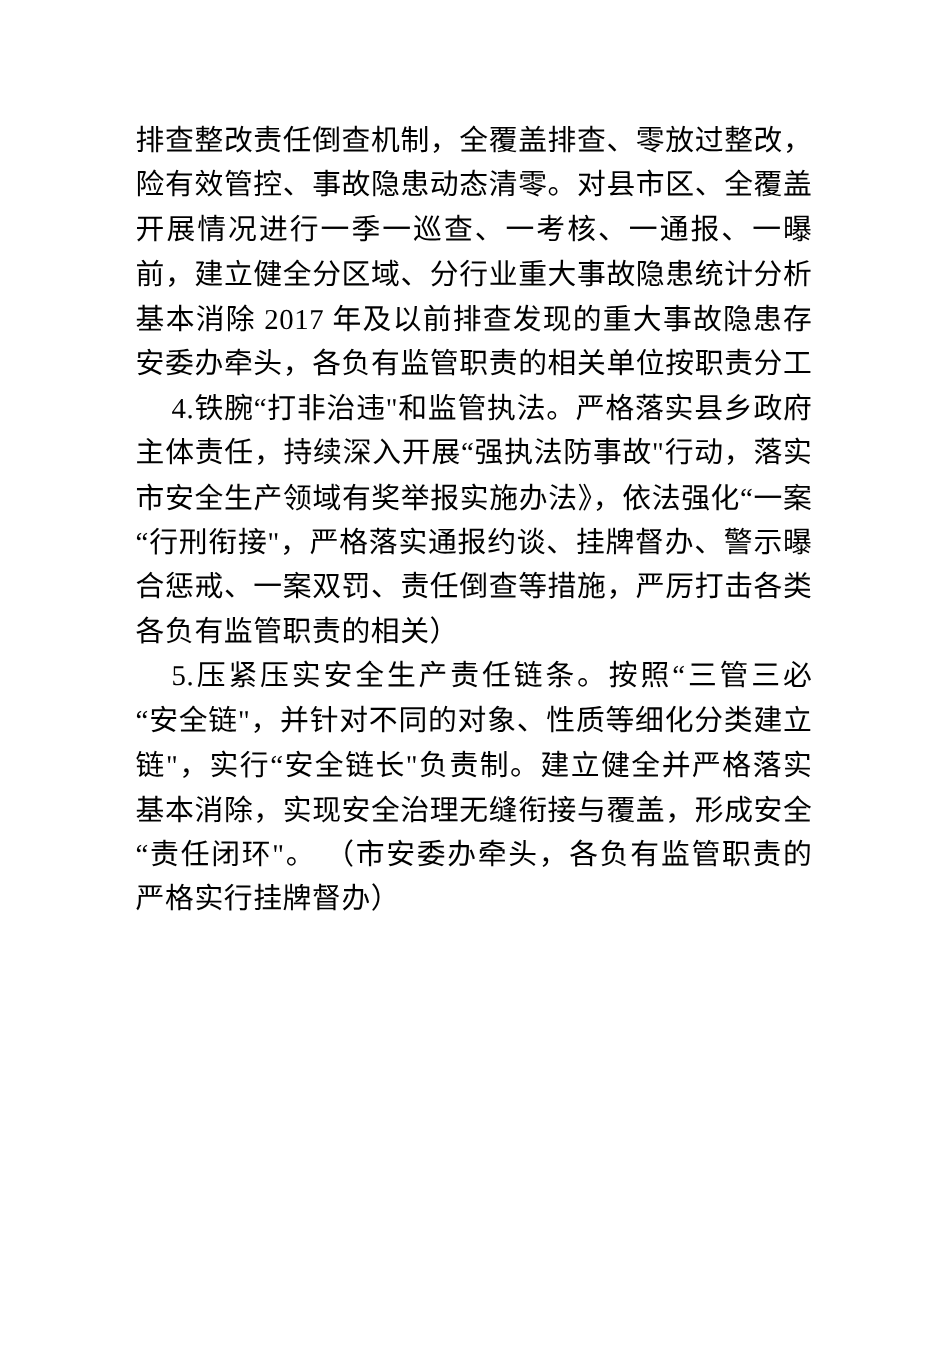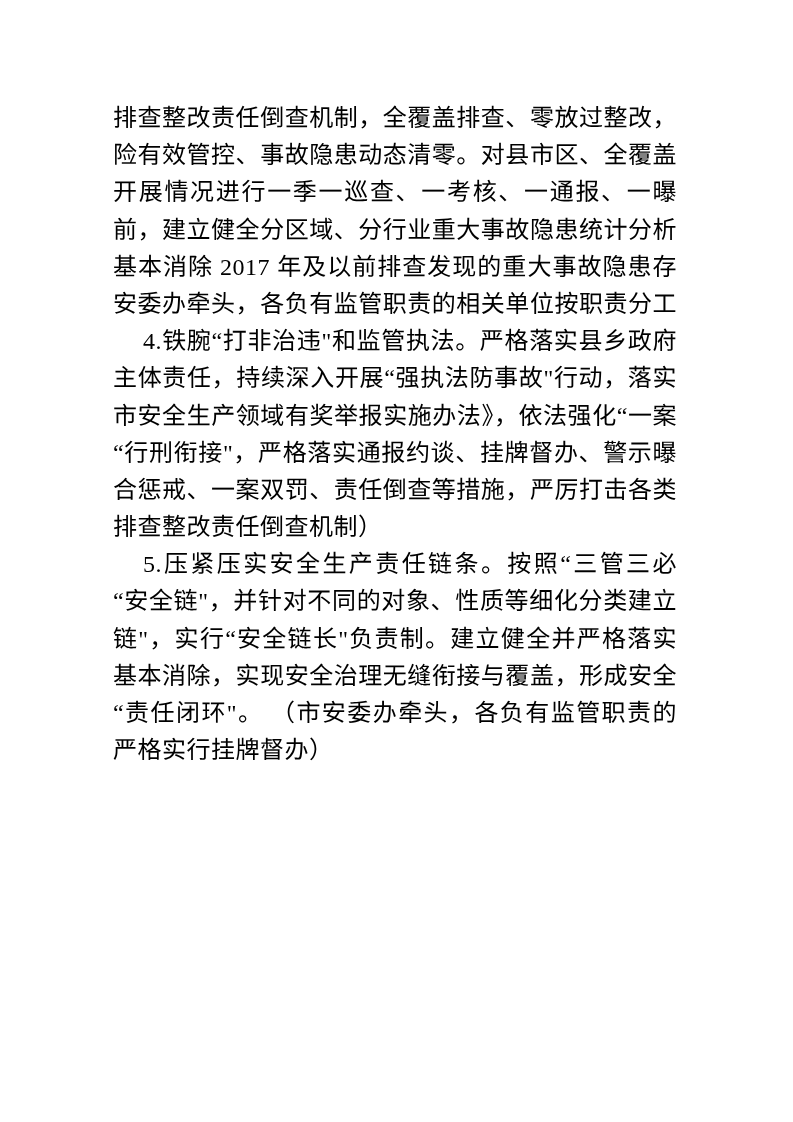--- a/index.html
+++ b/index.html
@@ -60,21 +60,21 @@
         <div class="line">前，建立健全分区域、分行业重大事故隐患统计分析机制，</div>
         <div class="line">基本消除 2017 年及以前排查发现的重大事故隐患存量。（市</div>
         <div class="line flush">安委办牵头，各负有监管职责的相关单位按职责分工负责）</div>
       </div>
       <div class="paragraph">
         <div class="line indent">4.铁腕“打非治违"和监管执法。严格落实县乡政府“打非"</div>
         <div class="line">主体责任，持续深入开展“强执法防事故"行动，落实《怀化</div>
         <div class="line">市安全生产领域有奖举报实施办法》，依法强化“一案双罚"</div>
         <div class="line">“行刑衔接"，严格落实通报约谈、挂牌督办、警示曝光、联</div>
         <div class="line">合惩戒、一案双罚、责任倒查等措施，严厉打击各类非法违</div>
-        <div class="line flush">排查整改责任倒查机制）</div>
+        <div class="line flush">各负有监管职责的相关）</div>
       </div>
       <div class="paragraph">
         <div class="line indent">5.压紧压实安全生产责任链条。按照“三管三必须"要求，</div>
         <div class="line">“安全链"，并针对不同的对象、性质等细化分类建立若干“分</div>
         <div class="line">链"，实行“安全链长"负责制。建立健全并严格落实全链条责</div>
         <div class="line">基本消除，实现安全治理无缝衔接与覆盖，形成安全生产</div>
         <div class="line">“责任闭环"。 （市安委办牵头，各负有监管职责的相关单位</div>
         <div class="line flush">严格实行挂牌督办）</div>
       </div>
     </div>

